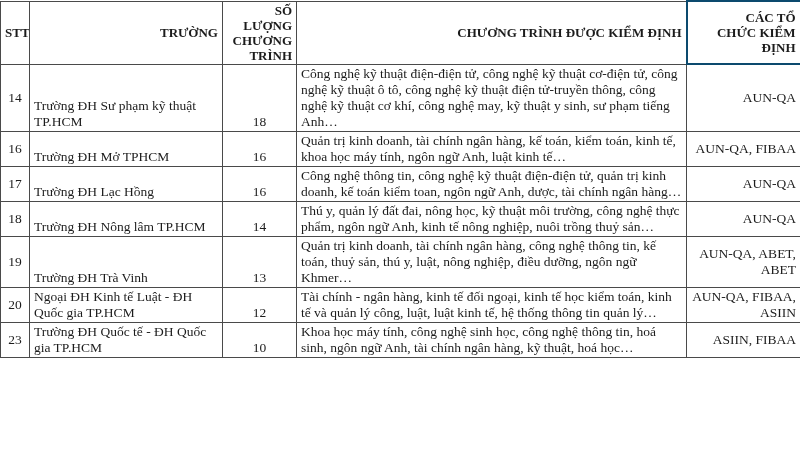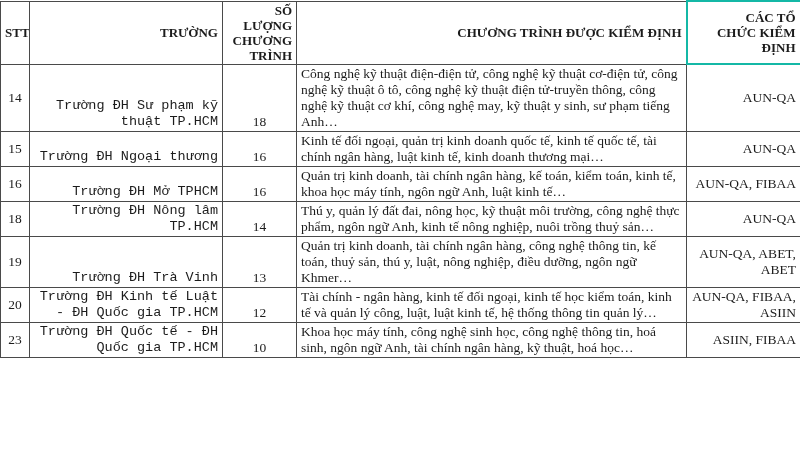--- a/index.html
+++ b/index.html
@@ -28,36 +28,35 @@
   }
   .accred-table thead th {
     font-size: 13px;
     line-height: 15px;
     font-weight: bold;
     text-align: right;
     vertical-align: middle;
     height: 42px;
   }
   .accred-table thead th.col-orgs {
-    border: 2px solid #14b8a6;
+    border: 2px solid #0c4a6e;
     padding-left: 24px;
   }
   .accred-table tbody td {
     font-size: 13.5px;
     line-height: 16px;
     margin-left: 24px;
   }
   td.cell-stt {
     text-align: center;
     vertical-align: middle;
   }
   td.cell-school {
-    text-align: right;
+    text-align: left;
     vertical-align: bottom;
-    font-family: Liberation Mono, monospace;
   }
   td.cell-count {
     text-align: center;
     vertical-align: bottom;
   }
   td.cell-programs {
     text-align: left;
     vertical-align: middle;
   }
   td.cell-orgs {
@@ -88,50 +87,50 @@
     </thead>
     <tbody>
       <tr>
         <td class="cell-stt">14</td>
         <td class="cell-school">Trường ĐH Sư phạm kỹ thuật TP.HCM</td>
         <td class="cell-count">18</td>
         <td class="cell-programs">Công nghệ kỹ thuật điện-điện tử, công nghệ kỹ thuật cơ-điện tử, công nghệ kỹ thuật ô tô, công nghệ kỹ thuật điện tử-truyền thông, công nghệ kỹ thuật cơ khí, công nghệ may, kỹ thuật y sinh, sư phạm tiếng Anh…</td>
         <td class="cell-orgs">AUN-QA</td>
       </tr>
       <tr>
-        <td class="cell-stt">15</td>
-        <td class="cell-school">Trường ĐH Ngoại thương</td>
-        <td class="cell-count">16</td>
-        <td class="cell-programs">Kinh tế đối ngoại, quản trị kinh doanh quốc tế, kinh tế quốc tế, tài chính ngân hàng, luật kinh tế, kinh doanh thương mại…</td>
-        <td class="cell-orgs">AUN-QA</td>
-      </tr>
-      <tr>
         <td class="cell-stt">16</td>
         <td class="cell-school">Trường ĐH Mở TPHCM</td>
         <td class="cell-count">16</td>
         <td class="cell-programs">Quản trị kinh doanh, tài chính ngân hàng, kế toán, kiểm toán, kinh tế, khoa học máy tính, ngôn ngữ Anh, luật kinh tế…</td>
         <td class="cell-orgs">AUN-QA, FIBAA</td>
+      </tr>
+      <tr>
+        <td class="cell-stt">17</td>
+        <td class="cell-school">Trường ĐH Lạc Hồng</td>
+        <td class="cell-count">16</td>
+        <td class="cell-programs">Công nghệ thông tin, công nghệ kỹ thuật điện-điện tử, quản trị kinh doanh, kế toán kiểm toan, ngôn ngữ Anh, dược, tài chính ngân hàng…</td>
+        <td class="cell-orgs">AUN-QA</td>
       </tr>
       <tr>
         <td class="cell-stt">18</td>
         <td class="cell-school">Trường ĐH Nông lâm TP.HCM</td>
         <td class="cell-count">14</td>
         <td class="cell-programs">Thú y, quản lý đất đai, nông học, kỹ thuật môi trường, công nghệ thực phẩm, ngôn ngữ Anh, kinh tế nông nghiệp, nuôi trồng thuỷ sản…</td>
         <td class="cell-orgs">AUN-QA</td>
       </tr>
       <tr>
         <td class="cell-stt">19</td>
         <td class="cell-school">Trường ĐH Trà Vinh</td>
         <td class="cell-count">13</td>
         <td class="cell-programs">Quản trị kinh doanh, tài chính ngân hàng, công nghệ thông tin, kế toán, thuỷ sản, thú y, luật, nông nghiệp, điều dưỡng, ngôn ngữ Khmer…</td>
         <td class="cell-orgs">AUN-QA, ABET, ABET</td>
       </tr>
       <tr>
         <td class="cell-stt">20</td>
-        <td class="cell-school">Trường ĐH Kinh tế Luật - ĐH Quốc gia TP.HCM</td>
+        <td class="cell-school">Ngoại ĐH Kinh tế Luật - ĐH Quốc gia TP.HCM</td>
         <td class="cell-count">12</td>
         <td class="cell-programs">Tài chính - ngân hàng, kinh tế đối ngoại, kinh tế học kiểm toán, kinh tế và quản lý công, luật, luật kinh tế, hệ thống thông tin quản lý…</td>
         <td class="cell-orgs">AUN-QA, FIBAA, ASIIN</td>
       </tr>
       <tr>
         <td class="cell-stt">23</td>
         <td class="cell-school">Trường ĐH Quốc tế - ĐH Quốc gia TP.HCM</td>
         <td class="cell-count">10</td>
         <td class="cell-programs">Khoa học máy tính, công nghệ sinh học, công nghệ thông tin, hoá sinh, ngôn ngữ Anh, tài chính ngân hàng, kỹ thuật, hoá học…</td>
         <td class="cell-orgs">ASIIN, FIBAA</td>

